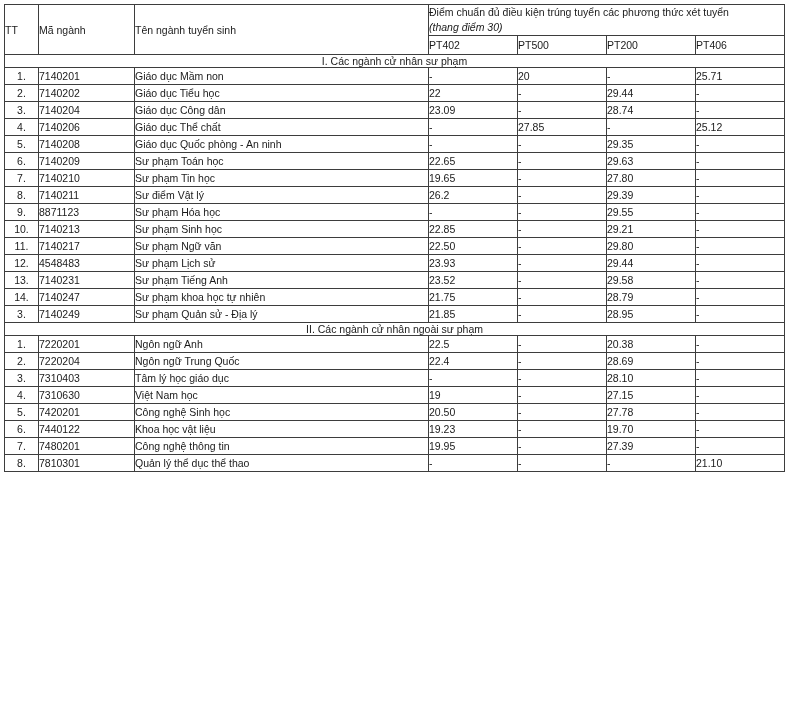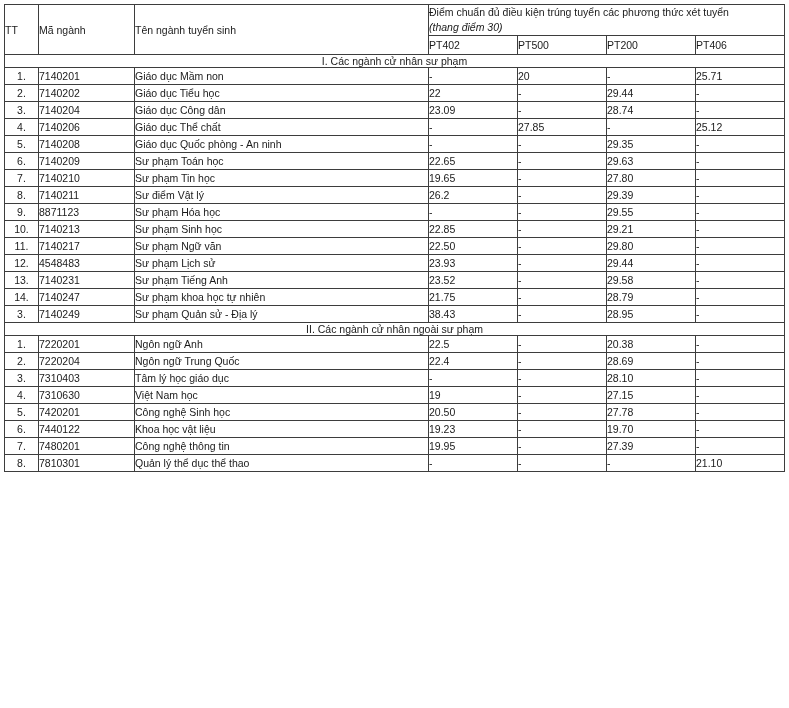--- a/index.html
+++ b/index.html
@@ -245,21 +245,21 @@
           <td class="name">Sư phạm khoa học tự nhiên</td>
           <td class="val">21.75</td>
           <td class="val">-</td>
           <td class="val">28.79</td>
           <td class="val">-</td>
         </tr>
         <tr>
           <td class="idx">3.</td>
           <td class="code">7140249</td>
           <td class="name">Sư phạm Quản sử - Địa lý</td>
-          <td class="val">38.43</td>
+          <td class="val">21.85</td>
           <td class="val">-</td>
           <td class="val">28.95</td>
           <td class="val">-</td>
         </tr>
         <tr class="section-row">
           <td colspan="7">II. Các ngành cử nhân ngoài sư phạm</td>
         </tr>
         <tr>
           <td class="idx">1.</td>
           <td class="code">7220201</td>

